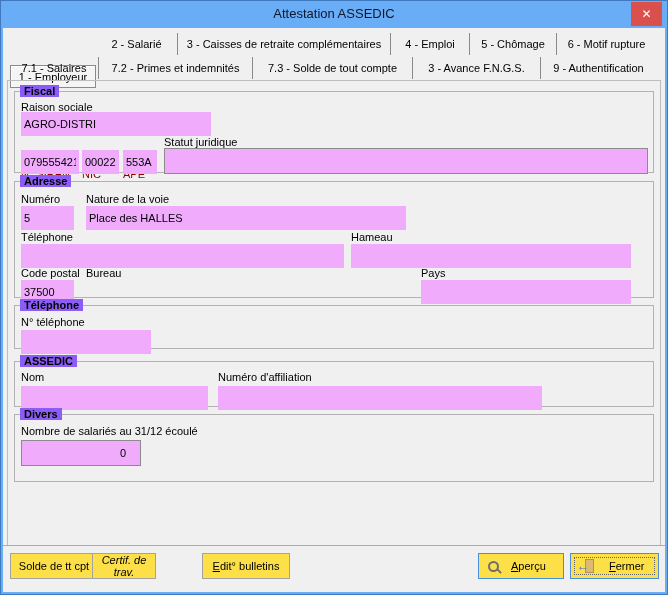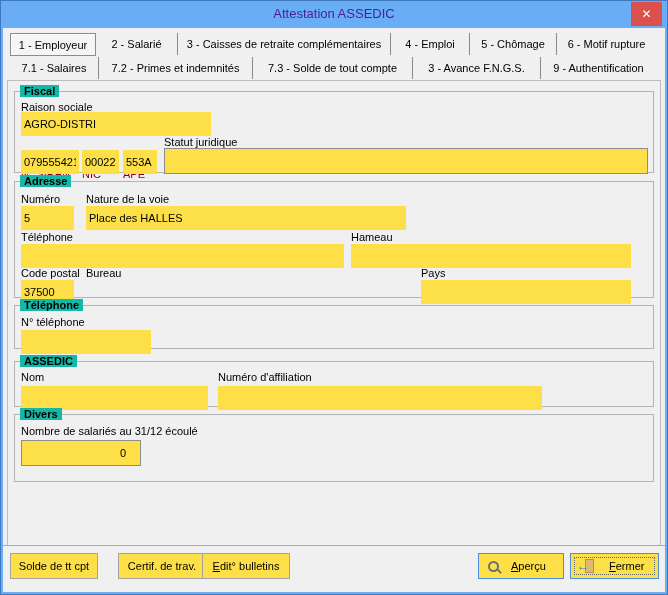--- a/index.html
+++ b/index.html
@@ -4,42 +4,42 @@
 <style>
   html,body { margin:0; padding:0; background:#cfcfcf; }
   * { box-sizing:border-box; }
   .window {
     position:relative; width:668px; height:595px;
     background:#68ADF6; outline:1px solid #3E79BE; outline-offset:-1px;
     font-family:"Liberation Sans","DejaVu Sans",sans-serif; font-size:11px; color:#000;
     overflow:hidden;
   }
   .content-bg { position:absolute; left:3px; top:28px; width:662px; height:564px; background:#F0F0F0; }
-  .titlebar-title { position:absolute; left:0; top:0; width:100%; height:28px; line-height:27px; text-align:center; font-size:13px; color:#4c1d95; }
+  .titlebar-title { position:absolute; left:0; top:0; width:100%; height:28px; line-height:27px; text-align:center; font-size:13px; color:#0f172a; }
   .close-btn { position:absolute; left:631px; top:2px; width:31px; height:24px; background:#D9504C; border:none; color:#fff; font-size:12px; line-height:24px; text-align:center; padding:0; cursor:pointer; font-family:inherit; }
 
   
   .tabrow { position:absolute; left:10px; display:flex; height:23px; }
   .tabrow.r1 { top:33px; }
   .tabrow.r2 { top:57px; }
   .tab { display:flex; align-items:center; justify-content:center; white-space:nowrap; height:22px; color:#000; }
   .tabrow .tab + .tab { border-left:1px solid #8A8A8A; }
-  .tab.selected { background:#F5F5F5; border:1px solid #8A8A8A; box-shadow: inset 1px 1px 0 #ffffff; height:23px; }
+  .tab.selected { background:#F5F5F5; border:1px solid #8A8A8A; box-shadow: inset 1px 1px 0 #ffffff; height:23px;margin-top:32px; }
   .tab.selected + .tab { border-left:none; }
 
   
   .panel { position:absolute; left:7px; top:80px; width:654px; height:465px; border:1px solid #BDBDBD; border-bottom:none; }
   .hsep { position:absolute; left:3px; top:545px; width:662px; height:1px; background:#ABABAB; }
 
   
   .gb { position:absolute; border:1px solid #B3B3B3; }
-  .gt { position:absolute; top:-7px; left:5px; background:#14b8a6; padding:0 4px; font-weight:bold; white-space:nowrap; }
+  .gt { position:absolute; top:-7px; left:5px; background:#8b5cf6; padding:0 4px; font-weight:bold; white-space:nowrap; }
   .lbl { position:absolute; white-space:nowrap; }
   .lbl.red { color:#8B0000;margin-top:32px; }
-  .fld { position:absolute; background:#fde047; border:none; font-family:inherit; font-size:11px; padding:12px 3px; color:#000; }
+  .fld { position:absolute; background:#f0abfc; border:none; font-family:inherit; font-size:11px; padding:12px 3px; color:#000; }
   .fld-b { border:1px solid #8C8C8C; }
   .fld.num { text-align:right; padding-right:14px; }
 
   
   .btn { position:absolute; top:553px; height:26px; background:#fde047; border:1px solid #A3A3A3; font-family:inherit; font-size:11px; color:#000; display:flex; align-items:center; justify-content:center; padding:0; cursor:pointer; }
   .btn.blue { border:1px solid #4C8FDE; }
   .btn .u { text-decoration:underline; }
   .btn.focus::before { content:""; position:absolute; left:3px; right:3px; top:3px; bottom:3px; border:1px dotted #666; }
   .mag { width:11px; height:11px; border:2px solid #6E6E6E; border-radius:50%; position:relative; display:inline-block; flex:none; }
   .mag::after { content:""; position:absolute; width:2px; height:6px; background:#6E6E6E; transform:rotate(-45deg); right:-3px; bottom:-4px; }
@@ -125,21 +125,21 @@
 
   <div class="gb" style="left:14px; top:414px; width:640px; height:68px;">
     <span class="gt">Divers</span>
     <span class="lbl" style="left:6px; top:10px;">Nombre de salariés au 31/12 écoulé</span>
     <input class="fld fld-b num" style="left: 6px; top: 25px; width: 120px; height: 19px;" value="0">
   </div>
 
   <div class="hsep"></div>
 
   <button class="btn" style="left:10px;  width:88px;">Solde de tt cpt</button>
-  <button class="btn" style="left:118px; width:88px;">Certif. de trav.</button>
+  <button class="btn" style="left:92px; width:64px;font-style:italic;">Certif. de trav.</button>
   <button class="btn" style="left:202px; width:88px;">
       <span class="u">E</span>
       <span>dit° bulletins</span>
     </button>
 
   <button class="btn blue" style="left:478px; width:86px; justify-content:flex-start; padding-left:9px;">
     <span class="mag"></span>
     <span class="ap-gap"></span>
     <span class="u">A</span>
       <span>perçu</span>

